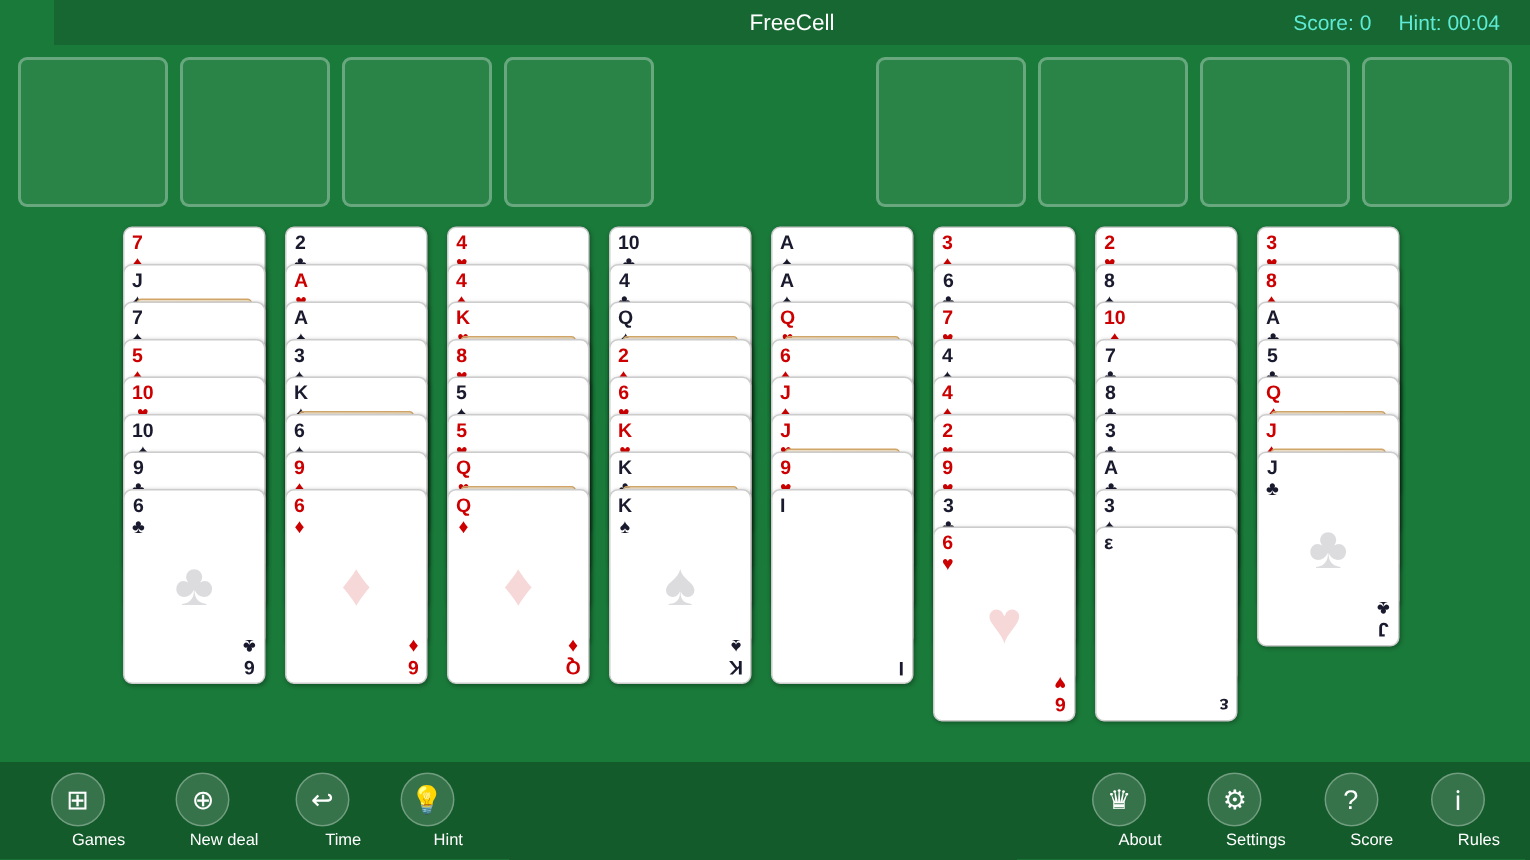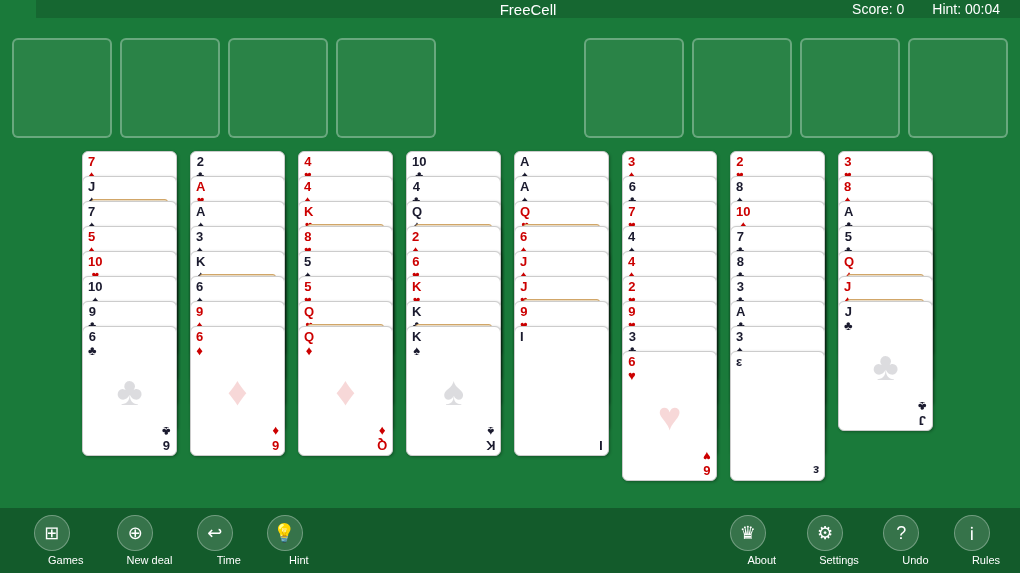--- a/index.html
+++ b/index.html
@@ -9,40 +9,40 @@
       background: #1a7a3a;
       font-family: 'Segoe UI', Arial, sans-serif;
       overflow: hidden;
       position: relative;
     }
 
     
     #header {
       position: absolute;
       top: 0; left: 0; right: 0;
-      height: 18px;
+      height: 30px;
       display: flex;
       align-items: center;
       justify-content: flex-start;
       background: rgba(0,0,0,0.15);
       margin-left: 36px;
     }
     #header .title {
       color: white;
       font-size: 15px;
       font-weight: 500;
       flex: 1;
       text-align: center;
     }
     #header .score-area {
       position: absolute;
       right: 20px;
       display: flex;
-      gap: 28px;
-      color: #ffffff;
+      gap: 18px;
+      color: #5eead4;
       font-size: 14px;
     }
 
     
     #game-area {
       position: absolute;
       top: 30px;
       left: 0; right: 0;
       bottom: 65px;
       padding: 8px 12px;
@@ -1002,20 +1002,20 @@
       <div class="toolbar-btn">
       <div class="icon-circle">♛</div>
       <span class="btn-label">About</span>
     </div>
       <div class="toolbar-btn">
       <div class="icon-circle">⚙</div>
       <span class="btn-label">Settings</span>
     </div>
       <div class="toolbar-btn">
       <div class="icon-circle">?</div>
-      <span class="btn-label">Undo</span>
+      <span class="btn-label">Score</span>
     </div>
       <div class="toolbar-btn">
       <div class="icon-circle">ℹ</div>
       <span class="btn-label">Rules</span>
     </div>
     </div>
 </div>
 
 </body></html>

